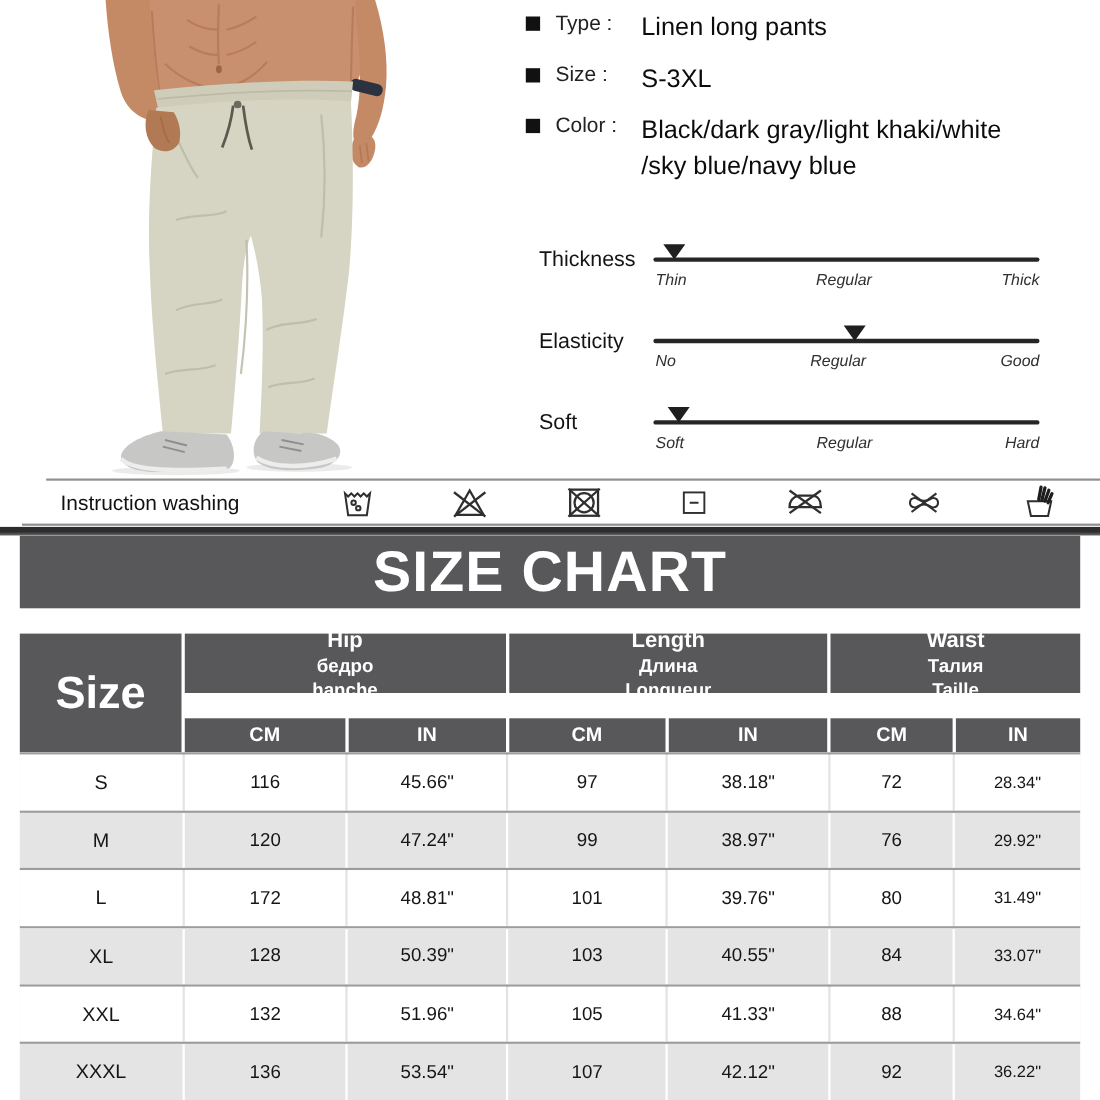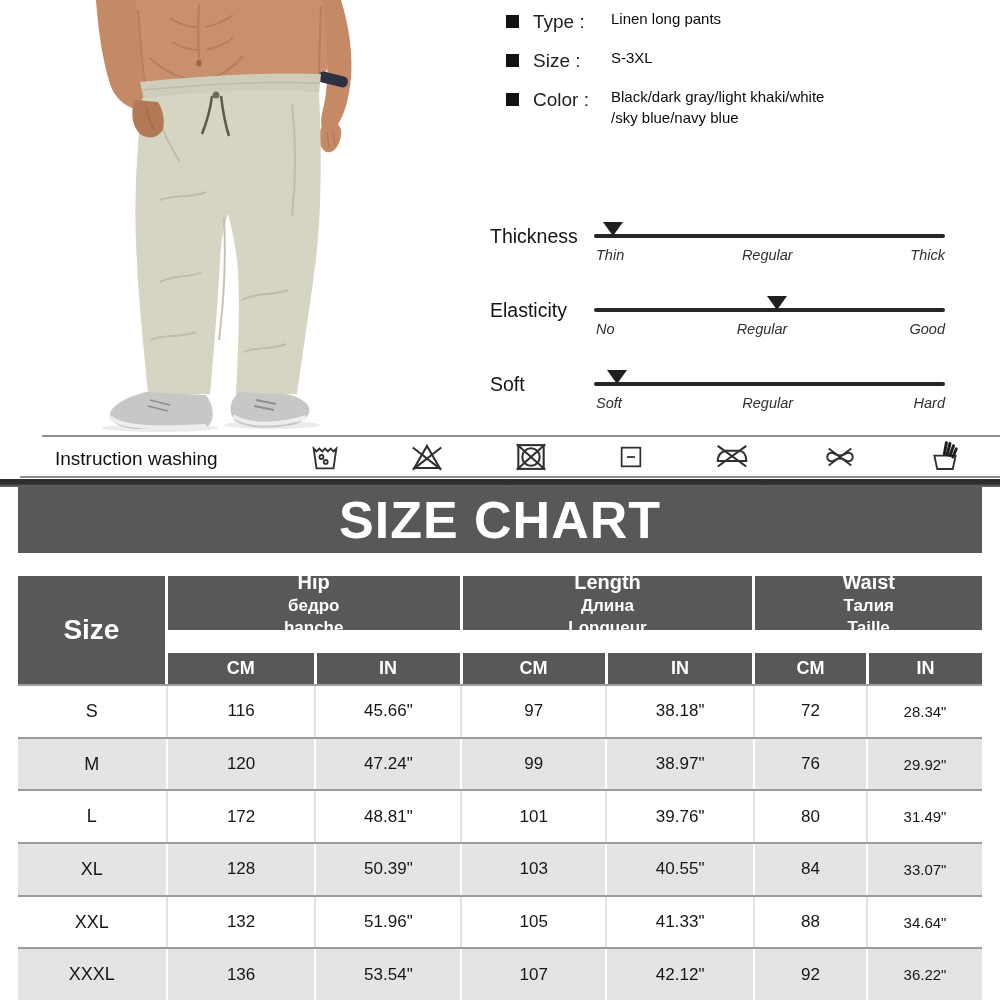--- a/index.html
+++ b/index.html
@@ -7,24 +7,24 @@
   .page {
     position:relative; width:1000px; height:1000px; overflow:hidden;
     background:#fff; font-family:"Liberation Sans", sans-serif; color:#1b1b1b;
   }
 
   
   .photo { position:absolute; left:0; top:0; width:465px; height:433px; }
 
   
   .specs { position:absolute; left:478px; top:8px; width:515px; }
-  .spec-row { display:flex; margin-bottom:14px;margin-left:28px; }
+  .spec-row { display:flex; margin-bottom:14px; }
   .spec-bullet { width:13px; height:13px; background:#111; margin:7px 14px 0 0; flex:0 0 13px; }
   .spec-label { width:78px; font-size:19px; color:#222; padding-top:3px; flex:0 0 78px; }
-  .spec-value { flex:1; font-size:15px; color:#0c0c0c; line-height:1.42; white-space:pre-line; }
+  .spec-value { flex:1; font-size:23px; color:#0c0c0c; line-height:1.42; white-space:pre-line; }
 
   
   .attrs { position:absolute; left:490px; top:214px; width:455px; }
   .attr-row { display:flex; height:74px; }
   .attr-label { width:104px; flex:0 0 104px; font-size:19.5px; color:#141414; padding-top:11px; }
   .attr-track { position:relative; flex:1; }
   .attr-line { position:absolute; left:0; right:0; top:20px; height:4px; background:#262626; border-radius:2px; }
   .attr-marker {
     position:absolute; top:8px; width:0; height:0; transform:translateX(-50%);
     border-left:10px solid transparent; border-right:10px solid transparent;
@@ -50,21 +50,21 @@
   
   .size-chart { position:absolute; left:0; top:487px; width:1000px; height:513px;
     padding:0 18px; display:flex; flex-direction:column; background:#fff; }
   .sc-banner { height:66px; background:#58585A; color:#fff; display:flex;
     align-items:center; justify-content:center; font-size:52px; font-weight:bold; letter-spacing:1px; }
   .sc-header { margin-top:3px; display:grid;
     grid-template-columns:153fr 152fr 149fr 148fr 151fr 115fr 118fr;
     grid-template-rows:74px 51px; gap:3px; }
   .sc-header .cell { background:#58585A; color:#fff; display:flex;
     flex-direction:column; align-items:center; justify-content:center; text-align:center;margin-top:20px; }
-  .sc-size-cell { grid-row:1 / 3; font-size:28px; font-weight:bold; }
+  .sc-size-cell { grid-row:1 / 3; font-size:41px; font-weight:bold; }
   .sc-group { grid-column:span 2; line-height:1.3; padding-top:2px; }
   .sc-group .g-en { font-size:20px; font-weight:bold; }
   .sc-group .g-ru, .sc-group .g-fr { font-size:17px; font-weight:bold; }
   .sc-unit { font-size:18px; font-weight:bold; }
   .sc-body { flex:1; display:flex; flex-direction:column; }
   .sc-row { flex:1; display:grid;
     grid-template-columns:153fr 152fr 149fr 148fr 151fr 115fr 118fr;
     column-gap:2px; border-top:2px solid #9C9C9C; }
   .sc-row .cell { display:flex; align-items:center; justify-content:center;
     font-size:17px; color:#161616; }

